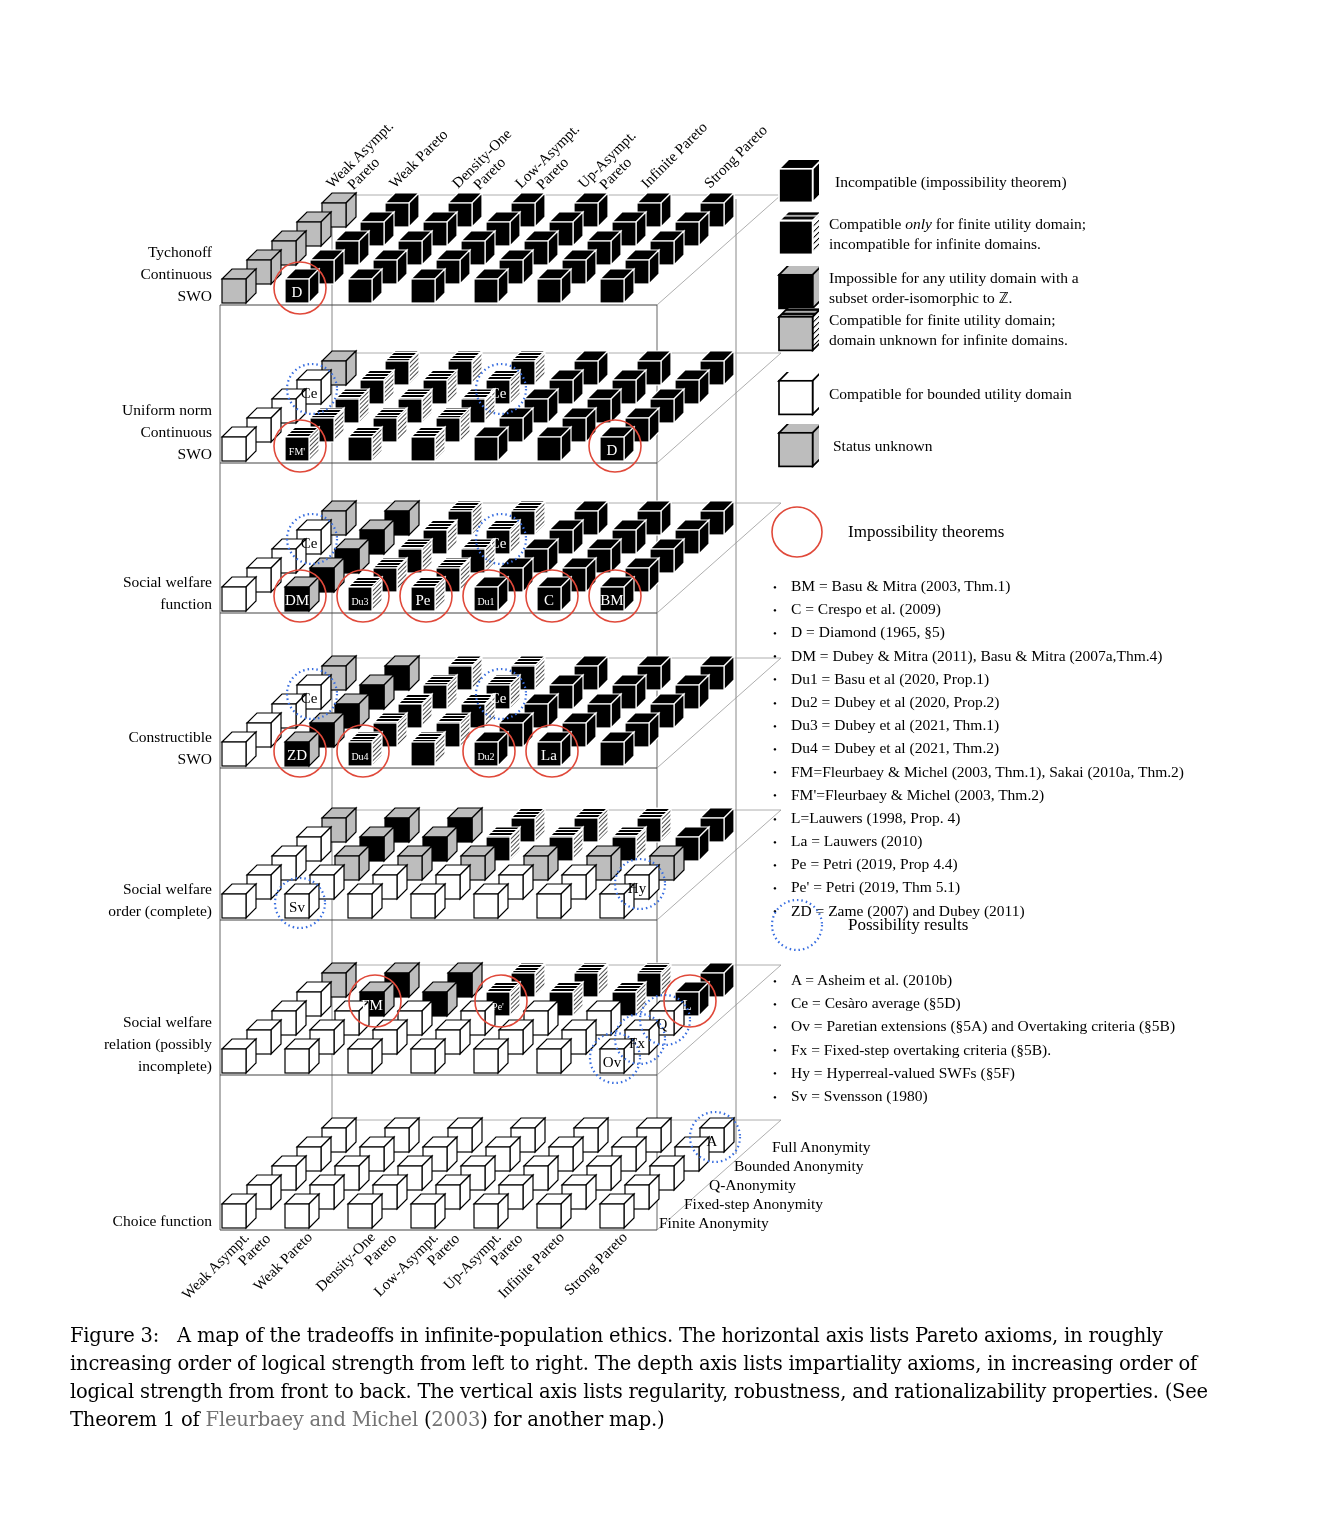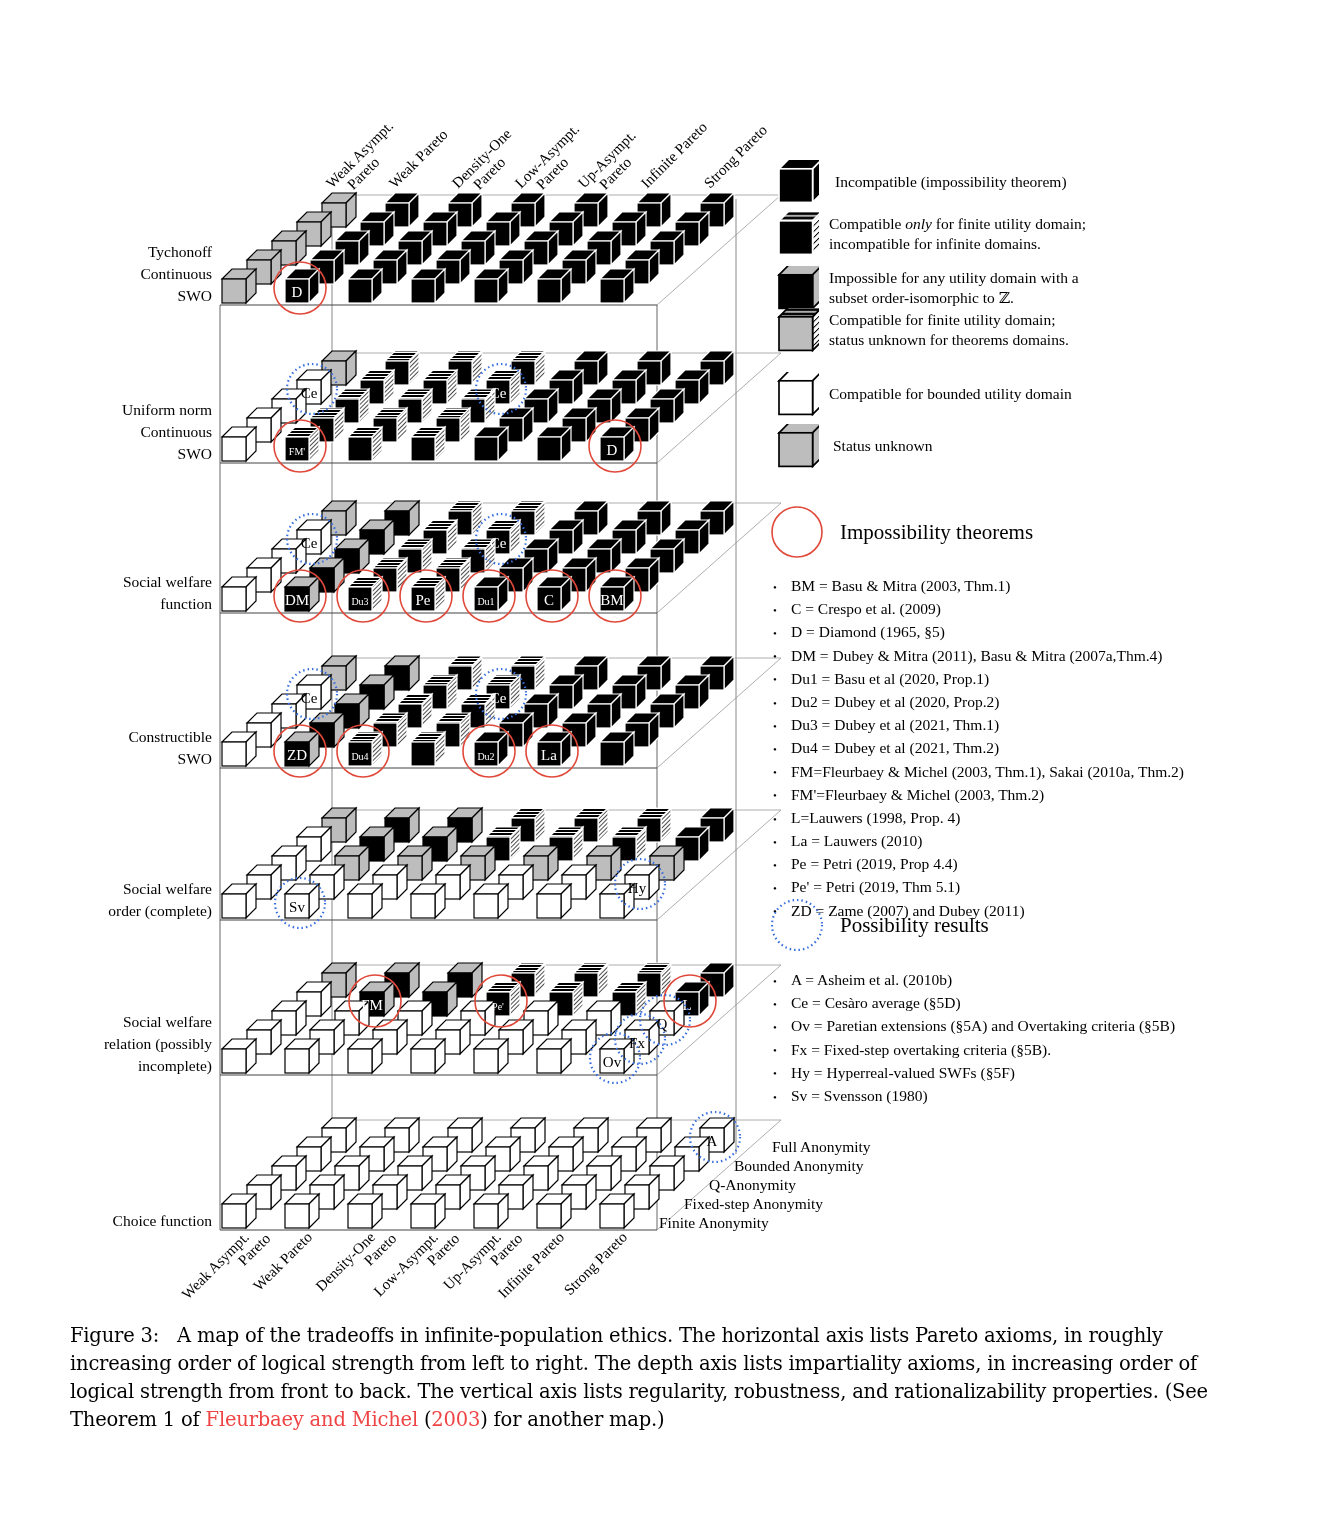--- a/index.html
+++ b/index.html
@@ -1,28 +1,28 @@
 <!DOCTYPE html>
 <html><head>
 <meta charset="utf-8">
 <style>
   html,body{margin:0;padding:0;background:#fff;}
   body{width:1322px;height:1516px;position:relative;overflow:hidden;font-family:"Liberation Serif","DejaVu Serif",serif;color:#000;}
   #fig{position:absolute;left:0;top:0;width:1322px;height:1320px;}
   .legend{position:absolute;left:775px;top:160px;width:520px;}
   .leg-row{position:absolute;left:0;display:flex;align-items:center;}
   .leg-row svg{flex:none;}
-  .leg-text{font-size:15.5px;line-height:20px;margin-left:10px;}
+  .leg-text{font-size:15.5px;line-height:20px;margin-left:10px;font-family:Liberation Serif, serif;}
   .sec-head{position:absolute;left:770px;display:flex;align-items:center;}
-  .sec-title{font-size:21px;margin-left:16px;}
+  .sec-title{font-size:17px;margin-left:24px;}
   .ref-list{position:absolute;left:765px;margin:8px;padding:0;list-style:none;}
   .ref-list li{font-size:15.5px;line-height:21.5px;white-space:nowrap;}
   .ref-list li::before{content:"•";display:inline-block;width:18px;font-size:11px;vertical-align:middle;}
   .caption{position:absolute;left:70px;top:1322px;width:1190px;font-family:"DejaVu Serif",serif;font-size:19.5px;line-height:28px;letter-spacing:-0.2px;}
-  .caption .link{color:#ef4444;}
+  .caption .link{color:#737373;}
   .caption .fig-num{margin-right:12px;}
 </style>
 </head>
 <body>
 
 <svg id="fig" xmlns="http://www.w3.org/2000/svg" width="1322" height="1320">
   <defs>
     <pattern id="hatch" patternUnits="userSpaceOnUse" width="3" height="3" patternTransform="rotate(45)">
       <rect width="3" height="3" fill="#fff"></rect>
       <line x1="0" y1="0" x2="0" y2="3" stroke="#000" stroke-width="1.4"></line>
@@ -1414,21 +1414,21 @@
   <div class="leg-row" style="top:148px">
     <svg width="44" height="44">
         <g transform="translate(4,6) scale(1.4)">
           <g>
             <polygon points="0,2 10,-8 34,-8 24,2" fill="url(#hstripe)" stroke="#000" stroke-width="1.2"></polygon>
             <polygon points="24,26 24,2 34,-8 34,16" fill="url(#hatch)" stroke="#000" stroke-width="1.2"></polygon>
             <rect x="0" y="2" width="24" height="24" fill="#bdbdbd" stroke="#000" stroke-width="1.2"></rect>
           </g>
         </g>
       </svg>
-    <span class="leg-text"><span>Compatible for finite utility domain;</span><br><span>status unknown for theorems domains.</span></span>
+    <span class="leg-text"><span>Compatible for finite utility domain;</span><br><span>domain unknown for infinite domains.</span></span>
   </div>
   <div class="leg-row" style="top:212px">
     <svg width="44" height="44">
         <g transform="translate(4,6) scale(1.4)">
           <g>
             <polygon points="0,2 10,-8 34,-8 24,2" fill="#fff" stroke="#000" stroke-width="1.2"></polygon>
             <polygon points="24,26 24,2 34,-8 34,16" fill="#fff" stroke="#000" stroke-width="1.2"></polygon>
             <rect x="0" y="2" width="24" height="24" fill="#fff" stroke="#000" stroke-width="1.2"></rect>
           </g>
         </g>

